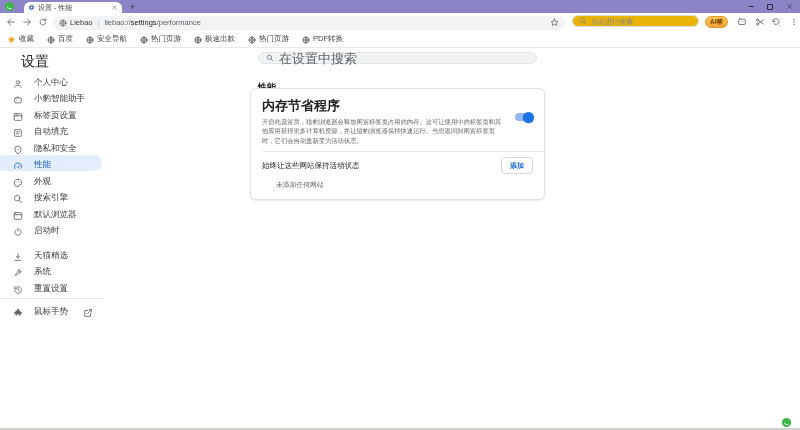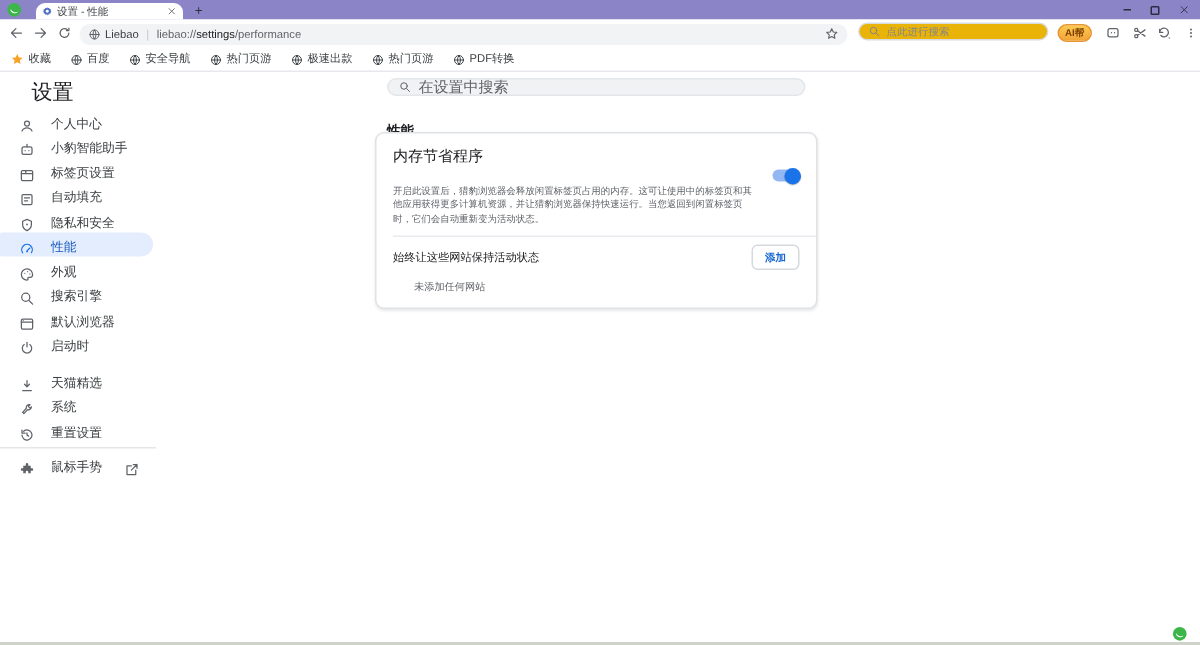--- a/index.html
+++ b/index.html
@@ -53,28 +53,28 @@
   .nav-item svg{width:10px;height:10px;flex:0 0 auto;color:#5f6368}
   .nav-item.selected{background:#e4edfd;color:#185abc}
   .nav-item.selected svg{color:#1a73e8}
   .nav-gap{height:8px}
   .nav-divider{border-top:1px solid #e4e6e9;width:104px;margin:3px 0}
   .ext-link{width:8px;height:8px;color:#5f6368;margin-left:4px}
   
   .settings-search{position:absolute;left:258px;top:4px;width:279px;height:12px;border-radius:7px;
     background:#f0f2f4;border:1px solid #e3e6e9;display:flex;align-items:center;gap:5px;padding:0 7px;box-sizing:border-box}
   .settings-search svg{width:8px;height:8px;color:#5f6368;flex:0 0 auto}
-  .settings-search input{border:0;outline:0;background:transparent;font-size:10px;color:#5f6368;width:100%;font-family:inherit;padding:0}
+  .settings-search input{border:0;outline:0;background:transparent;font-size:13px;color:#5f6368;width:100%;font-family:inherit;padding:0}
   .settings-search input::placeholder{color:#5f6368}
   .section-title{position:absolute;left:258px;top:26px;font-size:9px;font-weight:700;color:#202124}
   .card{position:absolute;left:250px;top:40px;width:295px;background:#fff;border:1px solid #e0e2e6;
     border-radius:6px;box-shadow:0 1px 2px rgba(60,64,67,.12);box-sizing:border-box}
   .row1{display:flex;padding:8px 11px 6px;gap:8px}
   .row1 .texts{flex:1}
-  .ms-title{font-size:10px;font-weight:400;color:#202124;margin-bottom:12px}
+  .ms-title{font-size:13px;font-weight:700;color:#202124;margin-bottom:2px}
   .ms-desc{font-size:6.3px;line-height:1.5;color:#5f6368}
   .toggle{position:relative;width:18px;height:8px;border-radius:5px;background:#93b7f2;margin-top:16px;flex:0 0 auto}
   .toggle .knob{position:absolute;right:-1px;top:-1.5px;width:11px;height:11px;border-radius:50%;
     background:#1a73e8;box-shadow:0 0.5px 1px rgba(0,0,0,.3)}
   .card-divider{border-top:1px solid #e9eaee;margin-left:11px}
   .row2{display:flex;align-items:center;justify-content:space-between;padding:5px 11px}
   .ka-label{font-size:7.5px;color:#202124}
   .add-btn{font-size:7px;font-weight:700;color:#1967d2;background:#fff;border:1px solid #d5d9dd;
     border-radius:4px;padding:2.5px 8px;font-family:inherit;cursor:pointer}
   .row3{padding:1px 11px 9px 25px;font-size:6.8px;color:#5f6368}

